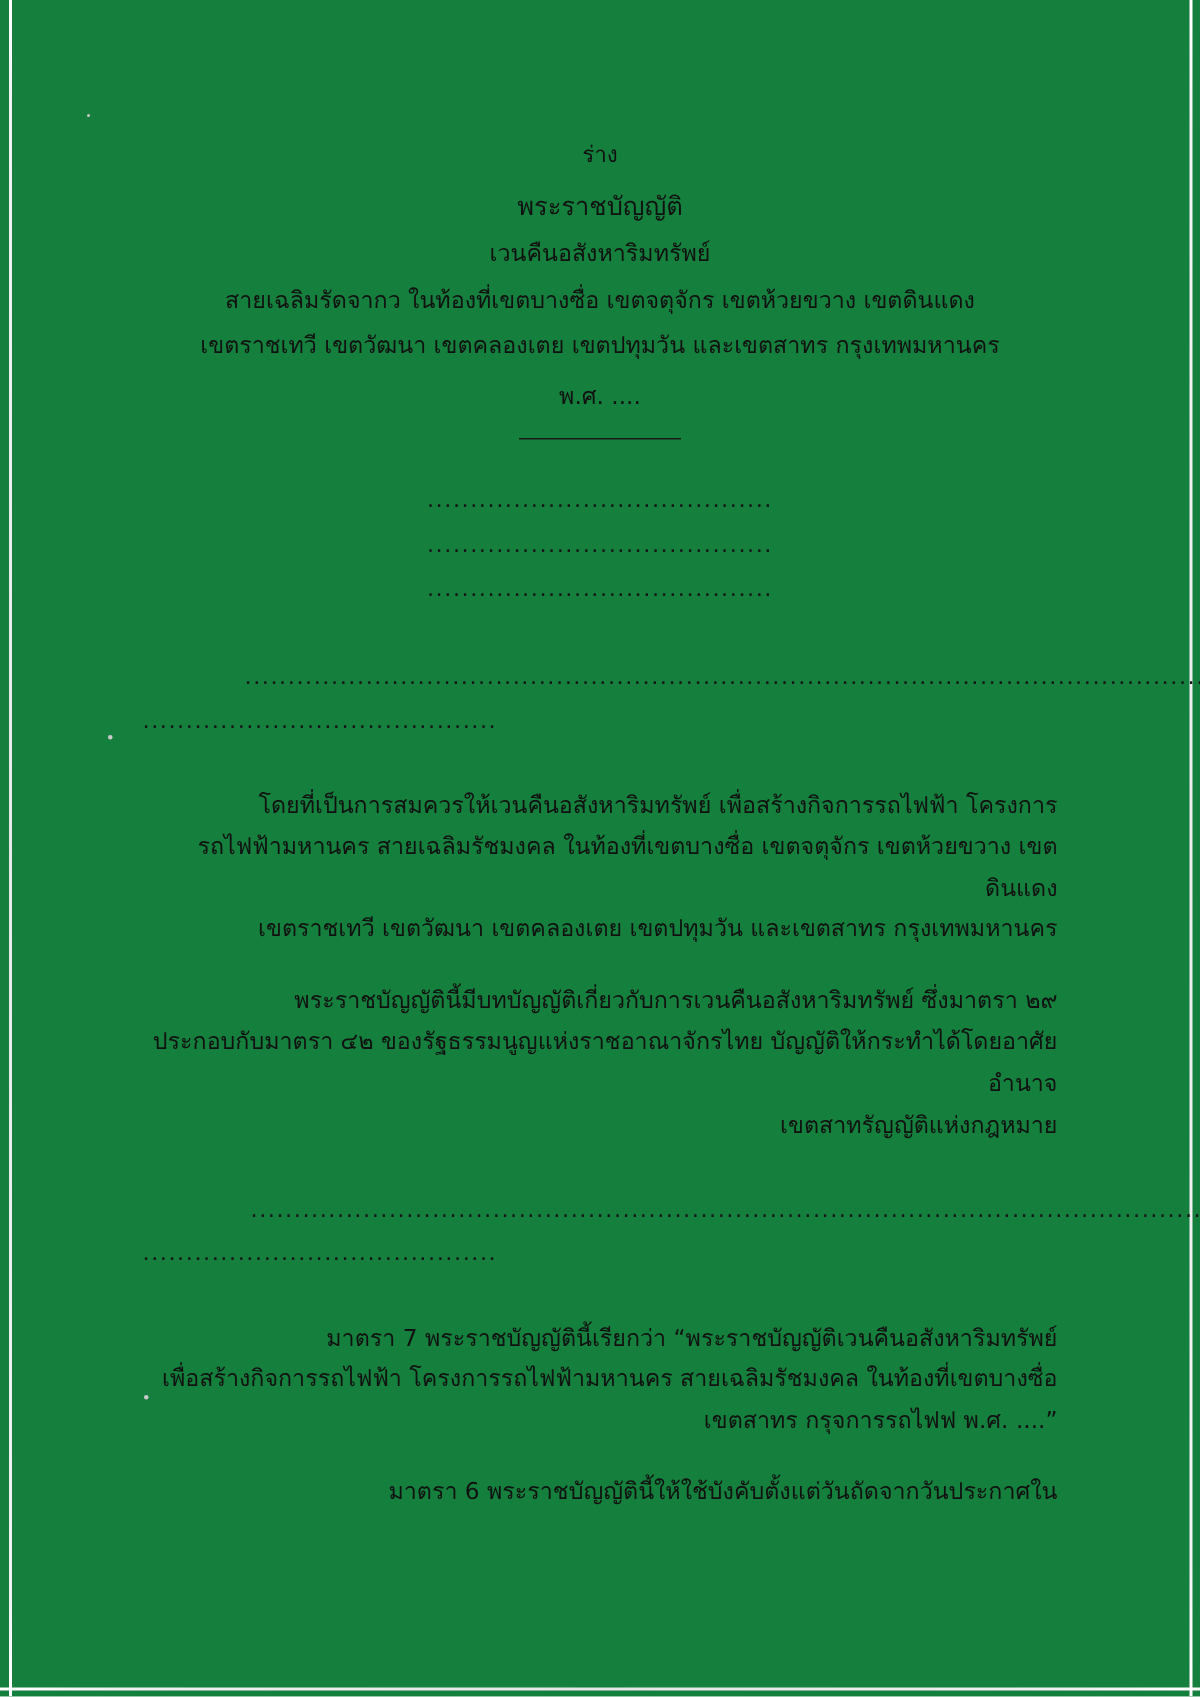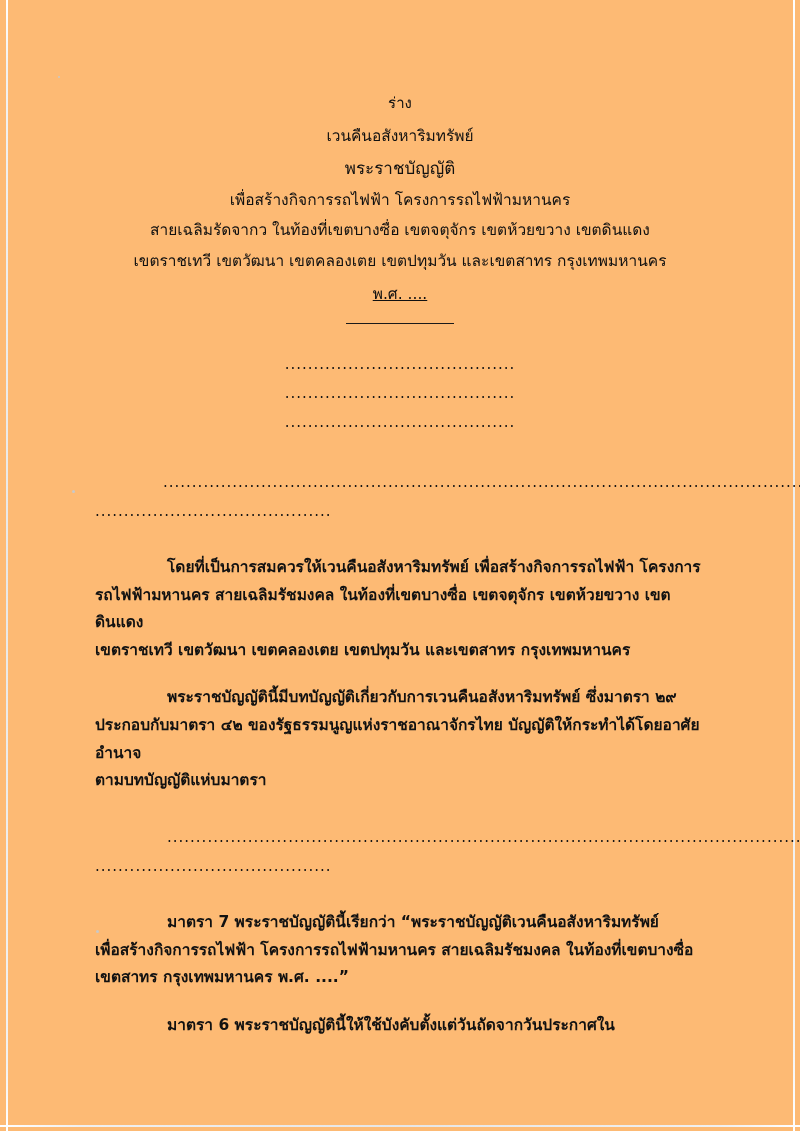--- a/index.html
+++ b/index.html
@@ -9,21 +9,21 @@
   }
   body {
     font-family: "DejaVu Sans", "Liberation Sans", sans-serif;
     color: #111111;
   }
   .page {
     position: relative;
     width: 800px;
     height: 1131px;
     margin: 0 auto;
-    background: #fdba74;
+    background: #15803d;
     overflow: hidden;
   }
   
   .scan-edge-left {
     position: absolute;
     left: 6px; top: 0; bottom: 0;
     width: 2px;
     background: linear-gradient(to bottom, #ffffff 0%, #f2f2f2 6%, #e8e8e8 50%, #f2f2f2 94%, #ffffff 100%);
   }
   .scan-edge-right {
@@ -60,21 +60,21 @@
   .title-line {
     text-align: center;
     white-space: nowrap;
   }
   .t-draft   { font-size: 15px; margin-bottom: 6px; }
   .t-act     { font-size: 17px; margin-bottom: 3px; }
   .t-sub1    { font-size: 15.5px; margin-bottom: 3px; }
   .t-sub2    { font-size: 15.5px; margin-bottom: 3px; }
   .t-sub3    { font-size: 15.5px; margin-bottom: 3px; }
   .t-sub4    { font-size: 15.5px; margin-bottom: 3px; }
-  .t-year    { font-size: 15.5px; margin-top: 6px; text-decoration: underline; }
+  .t-year    { font-size: 15.5px; margin-top: 6px; }
 
   .rule {
     width: 108px;
     height: 1px;
     background: #1a1a1a;
     margin: 14px auto 0 auto;
   }
 
   .dots-block {
     margin-top: 26px;
@@ -92,22 +92,21 @@
     letter-spacing: 1px;
     color: #161616;
     line-height: 1.95;
   }
   .dots-wide .d1 { padding-left: 68px; white-space: nowrap; }
   .dots-wide .d2 { padding-left: 0px; white-space: nowrap; }
 
   p.para {
     margin: 0;
     text-indent: 72px;
-    text-align: left;
-    font-weight: bold;
+    text-align: right;
   }
   p.para.cont { text-indent: 0; }
 
   .gap-lg { height: 28px; }
   .gap-md { height: 20px; }
 
   .dots-wide2 {
     margin-top: 28px;
     font-size: 15px;
     letter-spacing: 1px;
@@ -128,23 +127,22 @@
 
   <div class="speck" style="left:72px; top:490px; width:3px; height:3px;"></div>
   <div class="speck" style="left:96px; top:930px; width:3px; height:3px;"></div>
   <div class="speck" style="left:58px; top:76px; width:2px; height:2px;"></div>
 
   <div class="content">
     <div class="doc-body">
 
       <div>
         <div class="title-line t-draft">ร่าง</div>
+        <div class="title-line t-act">พระราชบัญญัติ</div>
         <div class="title-line t-sub1">เวนคืนอสังหาริมทรัพย์</div>
-        <div class="title-line t-act">พระราชบัญญัติ</div>
-        <div class="title-line t-sub2">เพื่อสร้างกิจการรถไฟฟ้า โครงการรถไฟฟ้ามหานคร</div>
         <div class="title-line t-sub3">สายเฉลิมรัดจากว ในท้องที่เขตบางซื่อ เขตจตุจักร เขตห้วยขวาง เขตดินแดง</div>
         <div class="title-line t-sub4">เขตราชเทวี เขตวัฒนา เขตคลองเตย เขตปทุมวัน และเขตสาทร กรุงเทพมหานคร</div>
         <div class="title-line t-year">พ.ศ. ....</div>
         <div class="rule"></div>
       </div>
 
       <div class="dots-block">
         <div>........................................</div>
         <div>........................................</div>
         <div>........................................</div>
@@ -161,34 +159,34 @@
         <p class="para">โดยที่เป็นการสมควรให้เวนคืนอสังหาริมทรัพย์ เพื่อสร้างกิจการรถไฟฟ้า โครงการ</p>
         <p class="para cont">รถไฟฟ้ามหานคร สายเฉลิมรัชมงคล ในท้องที่เขตบางซื่อ เขตจตุจักร เขตห้วยขวาง เขตดินแดง</p>
         <p class="para cont">เขตราชเทวี เขตวัฒนา เขตคลองเตย เขตปทุมวัน และเขตสาทร กรุงเทพมหานคร</p>
       </div>
 
       <div class="gap-md"></div>
 
       <div>
         <p class="para">พระราชบัญญัตินี้มีบทบัญญัติเกี่ยวกับการเวนคืนอสังหาริมทรัพย์ ซึ่งมาตรา ๒๙</p>
         <p class="para cont">ประกอบกับมาตรา ๔๒ ของรัฐธรรมนูญแห่งราชอาณาจักรไทย บัญญัติให้กระทำได้โดยอาศัยอำนาจ</p>
-        <p class="para cont">ตามบทบัญญัติแห่บมาตรา</p>
+        <p class="para cont">เขตสาทรัญญัติแห่งกฎหมาย</p>
       </div>
 
       <div class="dots-wide2">
         <div class="d1">..................................................................................................................</div>
         <div class="d2">.........................................</div>
       </div>
 
       <div class="gap-lg"></div>
 
       <div>
         <p class="para">มาตรา 7  พระราชบัญญัตินี้เรียกว่า “พระราชบัญญัติเวนคืนอสังหาริมทรัพย์</p>
         <p class="para cont">เพื่อสร้างกิจการรถไฟฟ้า โครงการรถไฟฟ้ามหานคร สายเฉลิมรัชมงคล ในท้องที่เขตบางซื่อ</p>
-        <p class="para cont">เขตสาทร กรุงเทพมหานคร พ.ศ. ....”</p>
+        <p class="para cont">เขตสาทร กรุจการรถไฟฟ พ.ศ. ....”</p>
       </div>
 
       <div class="gap-md"></div>
 
       <div>
         <p class="para">มาตรา 6  พระราชบัญญัตินี้ให้ใช้บังคับตั้งแต่วันถัดจากวันประกาศใน</p>
       </div>
 
     </div>
   </div>

